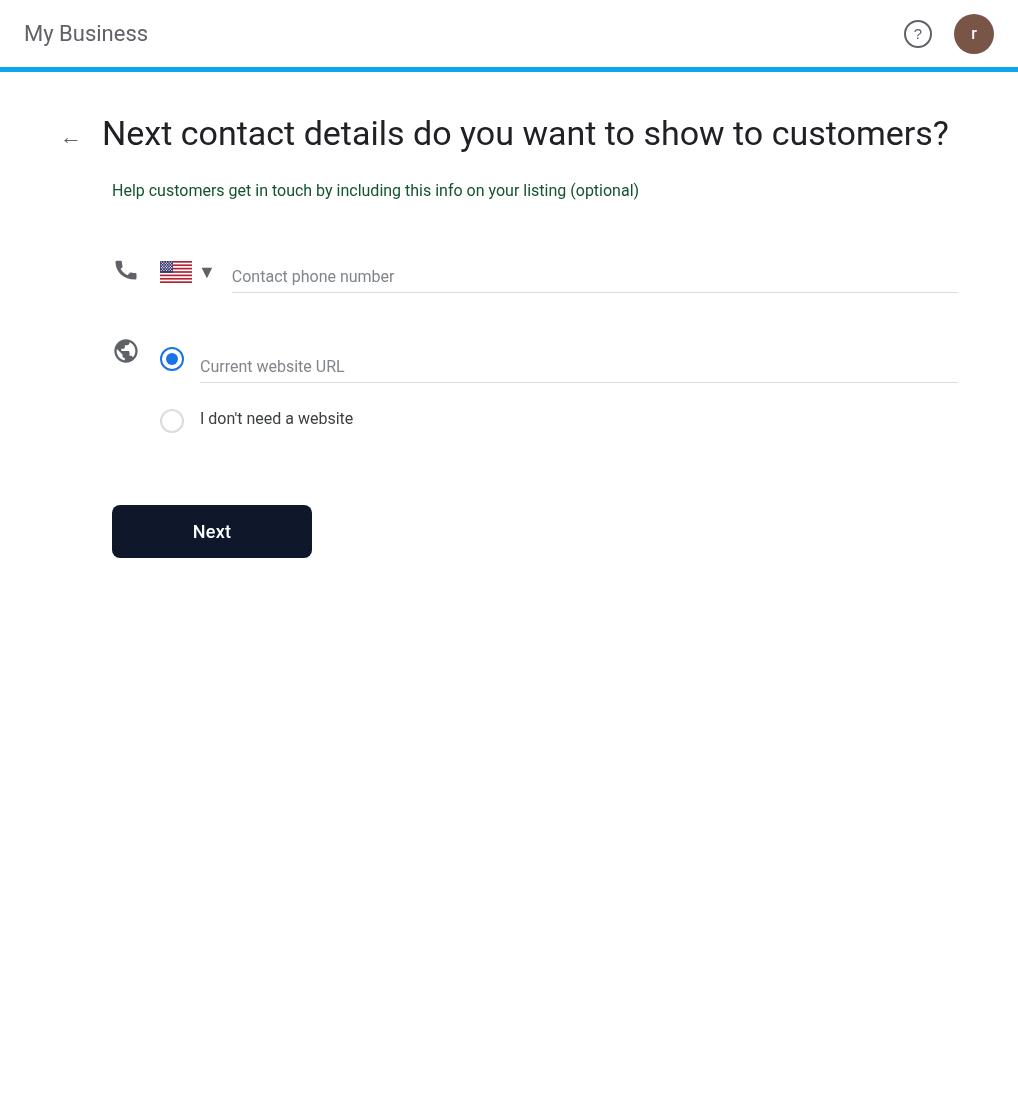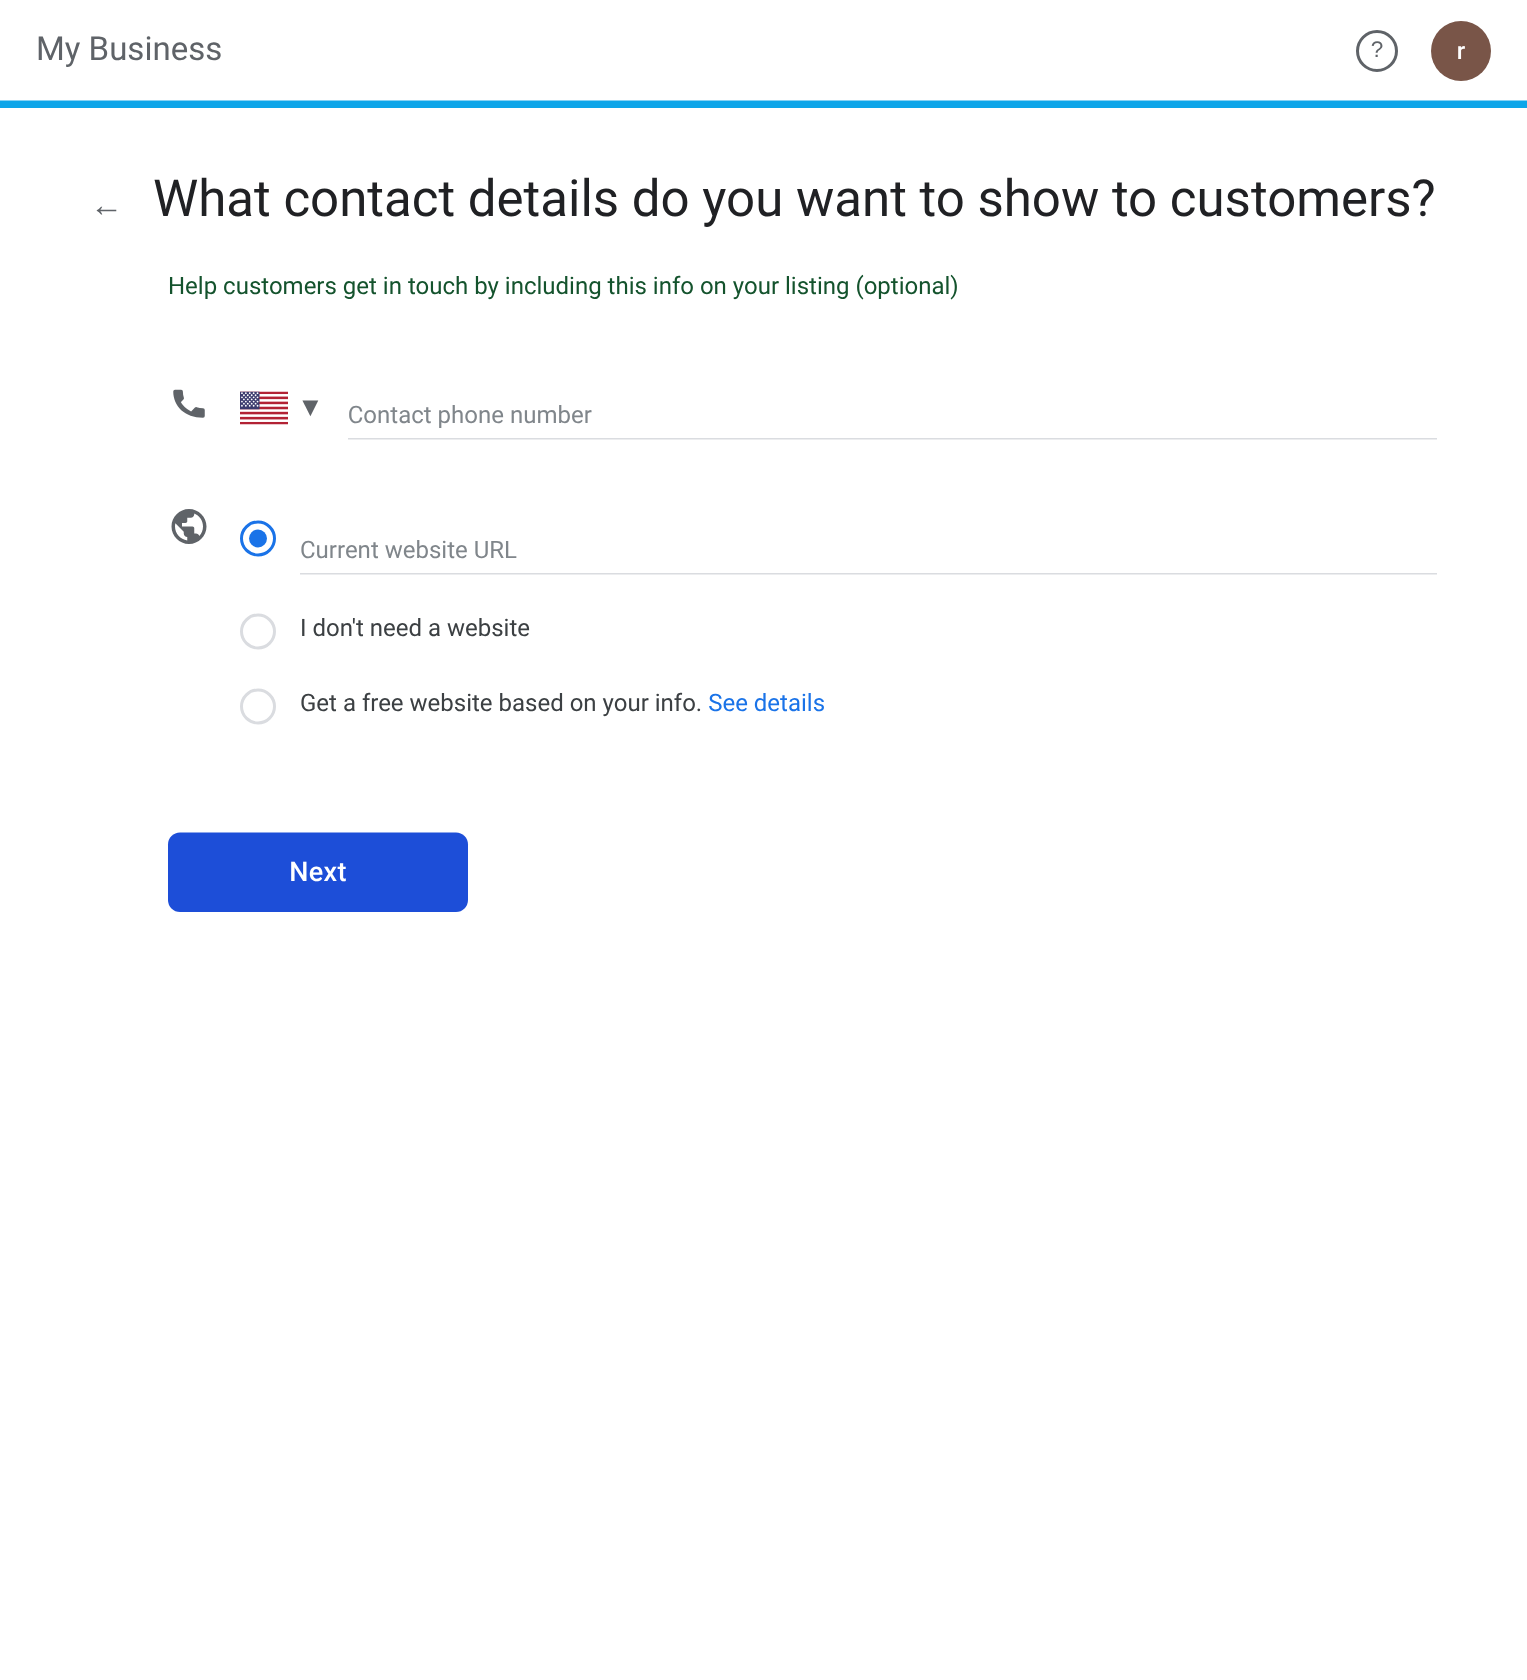--- a/index.html
+++ b/index.html
@@ -274,21 +274,21 @@
 
     .radio-label .link {
       color: #1a73e8;
       text-decoration: none;
       cursor: pointer;
     }
 
     
     .next-btn {
       margin-top: 48px;
-      background: #1d4ed8;
+      background: #0f172a;
       color: #ffffff;
       border: none;
       border-radius: 8px;
       padding: 16px 0;
       width: 200px;
       font-size: 18px;
       font-weight: 500;
       cursor: pointer;
       letter-spacing: 0.25px;
       font-family: inherit;
@@ -310,21 +310,21 @@
     </div>
   </div>
 </div>
 
 <div class="main">
 
   <div class="back-row">
     <button class="back-btn">
       <span>←</span>
     </button>
-    <h1 class="page-heading">What contact details do you want to show to customers?</h1>
+    <h1 class="page-heading">Next contact details do you want to show to customers?</h1>
   </div>
 
   <p class="page-subtext">Help customers get in touch by including this info on your listing (optional)</p>
 
   <div class="form-section">
 
     
     <div class="phone-row">
       <span class="phone-icon">
         <svg xmlns="http://www.w3.org/2000/svg" width="28" height="28" viewBox="0 0 24 24" fill="#5f6368">
@@ -399,26 +399,20 @@
           <div class="url-input-container">
             <input class="url-input" type="url" placeholder="Current website URL" style="">
           </div>
         </div>
 
         <div class="radio-option">
           <div class="radio-btn"></div>
           <span class="radio-label">I don't need a website</span>
         </div>
 
-        <div class="radio-option">
-          <div class="radio-btn"></div>
-          <span class="radio-label">
-            <span>Get a free website based on your info. </span><a class="link">See details</a>
-          </span>
-        </div>
 
       </div>
     </div>
 
     
     <button class="next-btn">Next</button>
 
   </div>
 </div>
 

